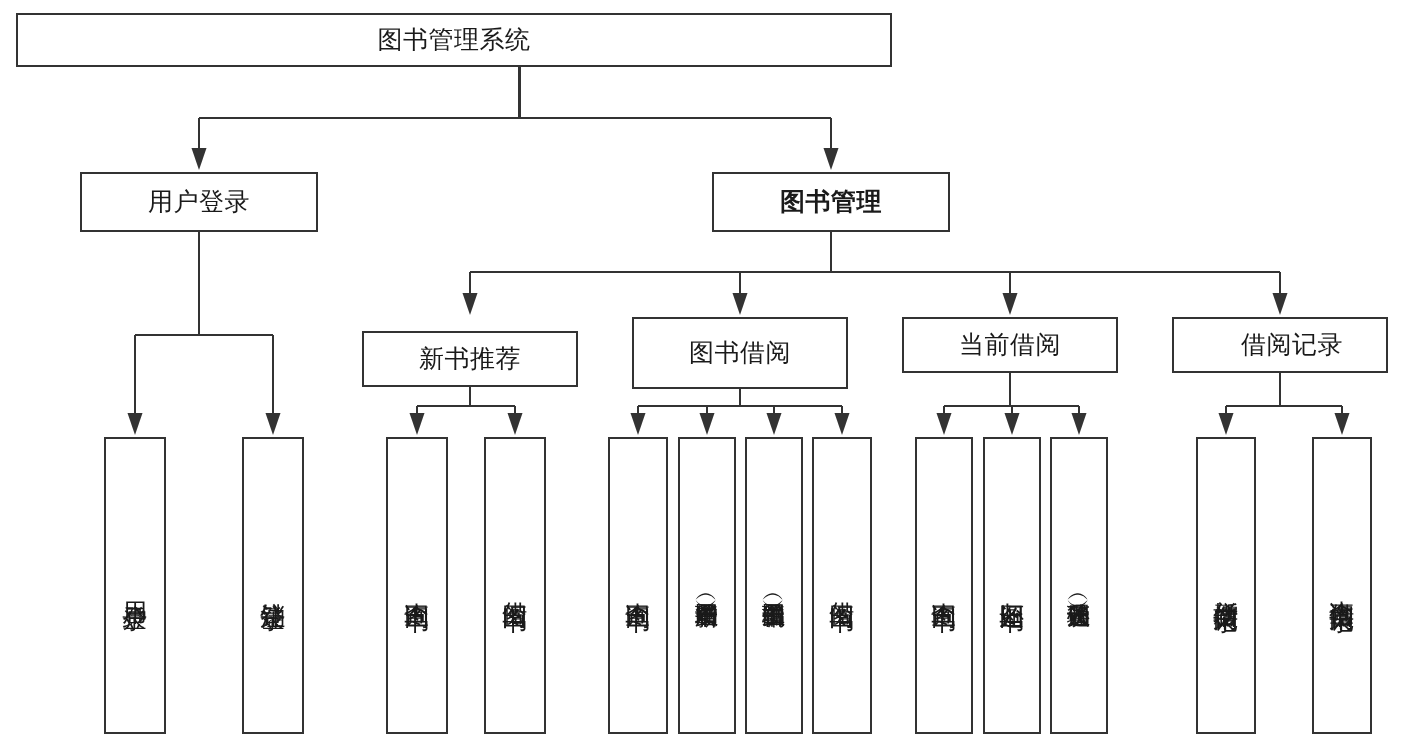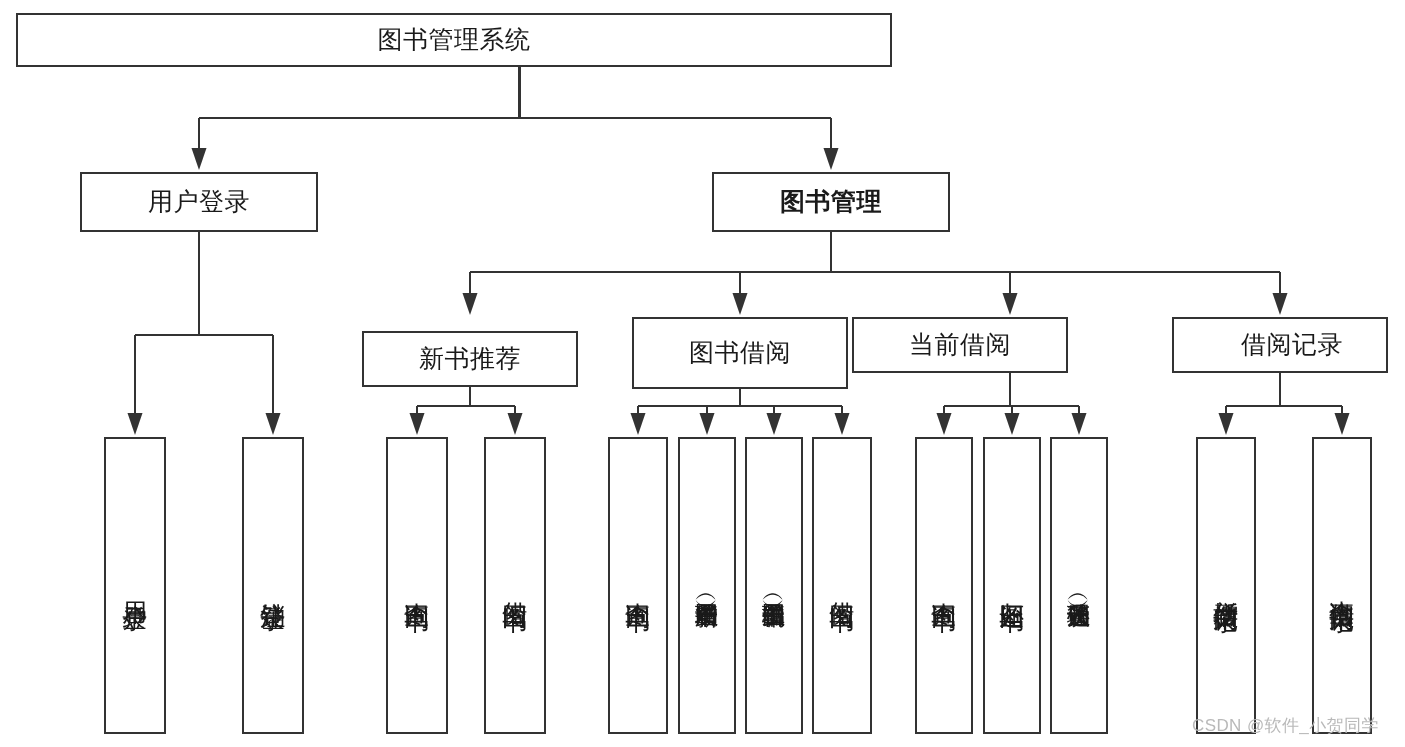--- a/index.html
+++ b/index.html
@@ -129,21 +129,21 @@
       </div>
       <div class="node-box" style="left: 712px; top: 172px; width: 238px; height: 60px; border-color: rgb(51, 51, 51); background: rgb(255, 255, 255);">
         <span class="node-label-h" style="color: rgb(26, 26, 26); font-weight: bold;">图书管理</span>
       </div>
       <div class="node-box" style="left: 362px; top: 317px; width: 216px; height: 56px; border-color: rgb(51, 51, 51); background: rgb(255, 255, 255); margin-top: 14px;">
         <span class="node-label-h" style="color: rgb(26, 26, 26);">新书推荐</span>
       </div>
       <div class="node-box" style="left: 632px; top: 317px; width: 216px; height: 72px; border-color: rgb(51, 51, 51); background: rgb(255, 255, 255);">
         <span class="node-label-h" style="color: rgb(26, 26, 26);">图书借阅</span>
       </div>
-      <div class="node-box" style="left: 852px; top: 317px; width: 216px; height: 56px; border-color: rgb(51, 51, 51); background: rgb(255, 255, 255);">
+      <div class="node-box" style="left: 902px; top: 317px; width: 216px; height: 56px; border-color: rgb(51, 51, 51); background: rgb(255, 255, 255);">
         <span class="node-label-h" style="color: rgb(26, 26, 26);">当前借阅</span>
       </div>
       <div class="node-box" style="left: 1172px; top: 317px; width: 216px; height: 56px; border-color: rgb(51, 51, 51); background: rgb(255, 255, 255);">
         <span class="node-label-h" style="color: rgb(26, 26, 26); margin-left: 24px;">借阅记录</span>
       </div>
       <div class="node-box" style="left: 104px; top: 437px; width: 62px; height: 297px; border-color: rgb(51, 51, 51); background: rgb(255, 255, 255);">
         <span class="node-label-v" style="color: rgb(26, 26, 26);">用户登录</span>
       </div>
       <div class="node-box" style="left: 242px; top: 437px; width: 62px; height: 297px; border-color: rgb(51, 51, 51); background: rgb(255, 255, 255);">
         <span class="node-label-v" style="color: rgb(26, 26, 26);">注销登录</span>
@@ -175,14 +175,13 @@
       <div class="node-box" style="left: 1050px; top: 437px; width: 58px; height: 297px; border-color: rgb(51, 51, 51); background: rgb(255, 255, 255);">
         <span class="node-label-v" style="color: rgb(26, 26, 26); font-size: 23px; letter-spacing: 0px;">确认归还（管理员）</span>
       </div>
       <div class="node-box" style="left: 1196px; top: 437px; width: 60px; height: 297px; border-color: rgb(51, 51, 51); background: rgb(255, 255, 255);">
         <span class="node-label-v" style="color: rgb(26, 26, 26);">新增借阅记录</span>
       </div>
       <div class="node-box" style="left: 1312px; top: 437px; width: 60px; height: 297px; border-color: rgb(51, 51, 51); background: rgb(255, 255, 255);">
         <span class="node-label-v" style="color: rgb(26, 26, 26);">查询借阅记录</span>
       </div>
     </div>
-  <div class="watermark" style="left: 1192px; top: 714px; color: rgb(185, 185, 185);">CSDN @软件_小贺同学</div>
 </div>
 
 </body></html>

